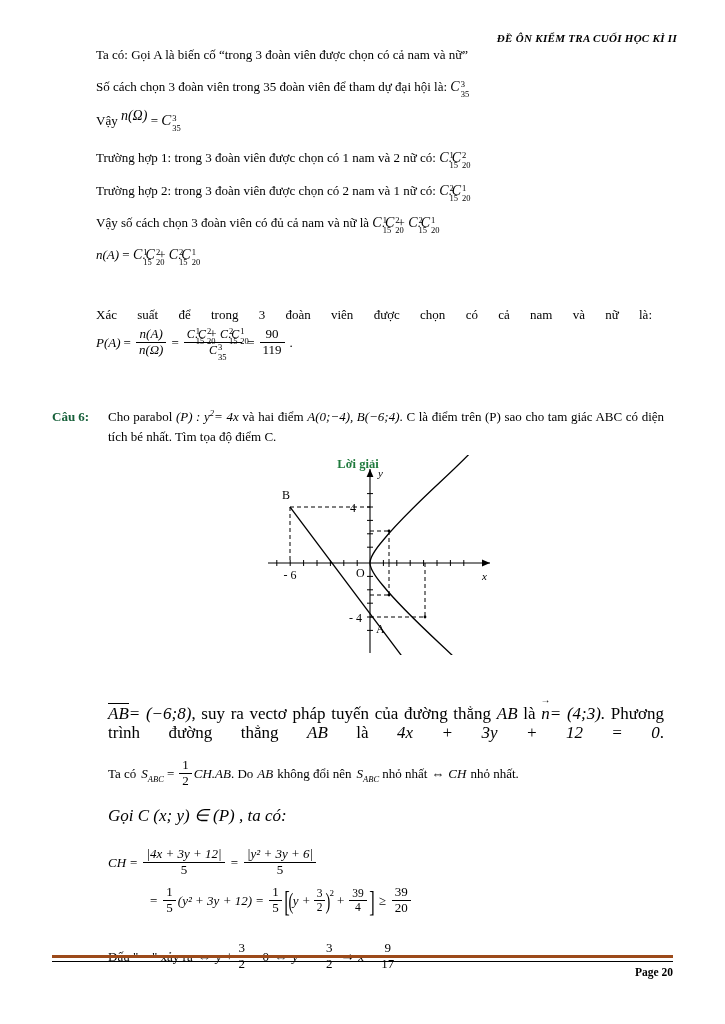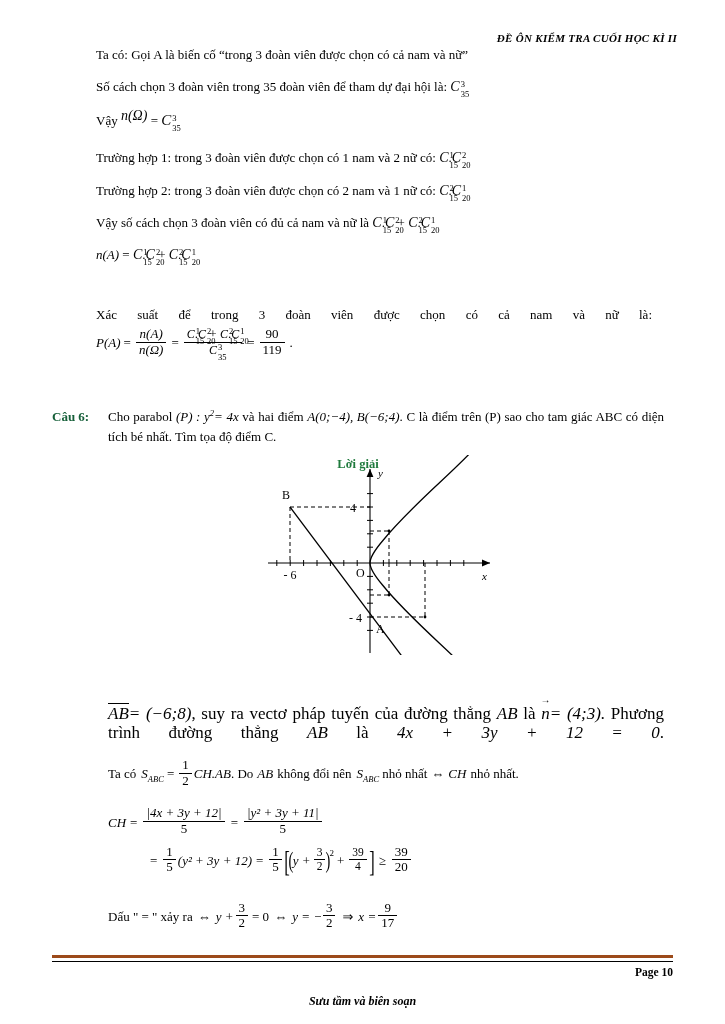--- a/index.html
+++ b/index.html
@@ -417,32 +417,35 @@
       <span style="margin-left:4px;">không đổi nên</span>
       <span style="margin-left:5px;">
         <span class="it">S</span><sub class="c it">ABC</sub>
       </span>
       <span style="margin-left:3px;">nhỏ nhất</span>
       <span style="margin:0 4px;">⇔</span>
       <span class="it">CH</span>
       <span style="margin-left:4px;">nhỏ nhất.</span>
     </div>
 
+    <p class="para" style="margin-bottom:22px;">
+      <span class="it">Gọi C (x; y) ∈ (P) , ta có:</span>
+    </p>
 
     <div class="ch-block">
       <div class="ch-row">
         <span class="it">CH</span>
         <span style="margin:0 4px;">=</span>
         <span class="frac">
           <span class="num it">|4x + 3y + 12|</span>
           <span class="den">5</span>
         </span>
         <span style="margin:0 4px;">=</span>
         <span class="frac">
-          <span class="num it">|y² + 3y + 11|</span>
+          <span class="num it">|y² + 3y + 6|</span>
           <span class="den">5</span>
         </span>
       </div>
 
       <div class="ch-row2" style="margin-top:8px;">
         <span style="margin-right:4px;">=</span>
         <span class="frac">
           <span class="num">1</span>
           <span class="den">5</span>
         </span>
@@ -494,16 +497,15 @@
       <span class="it">x =</span>
       <span class="frac" style="margin-left:2px;">
         <span class="num">9</span>
         <span class="den">17</span>
       </span>
     </div>
   </div>
 
   <div class="footer-rule" style="background: rgb(156, 74, 26);"></div>
   <div class="footer-rule2"></div>
-  <div class="page-num">Page 10</div>
-  <div class="footer-note">Sưu tầm và biên soạn</div>
+  <div class="page-num">Page 20</div>
 
 </div>
 
 </body></html>

